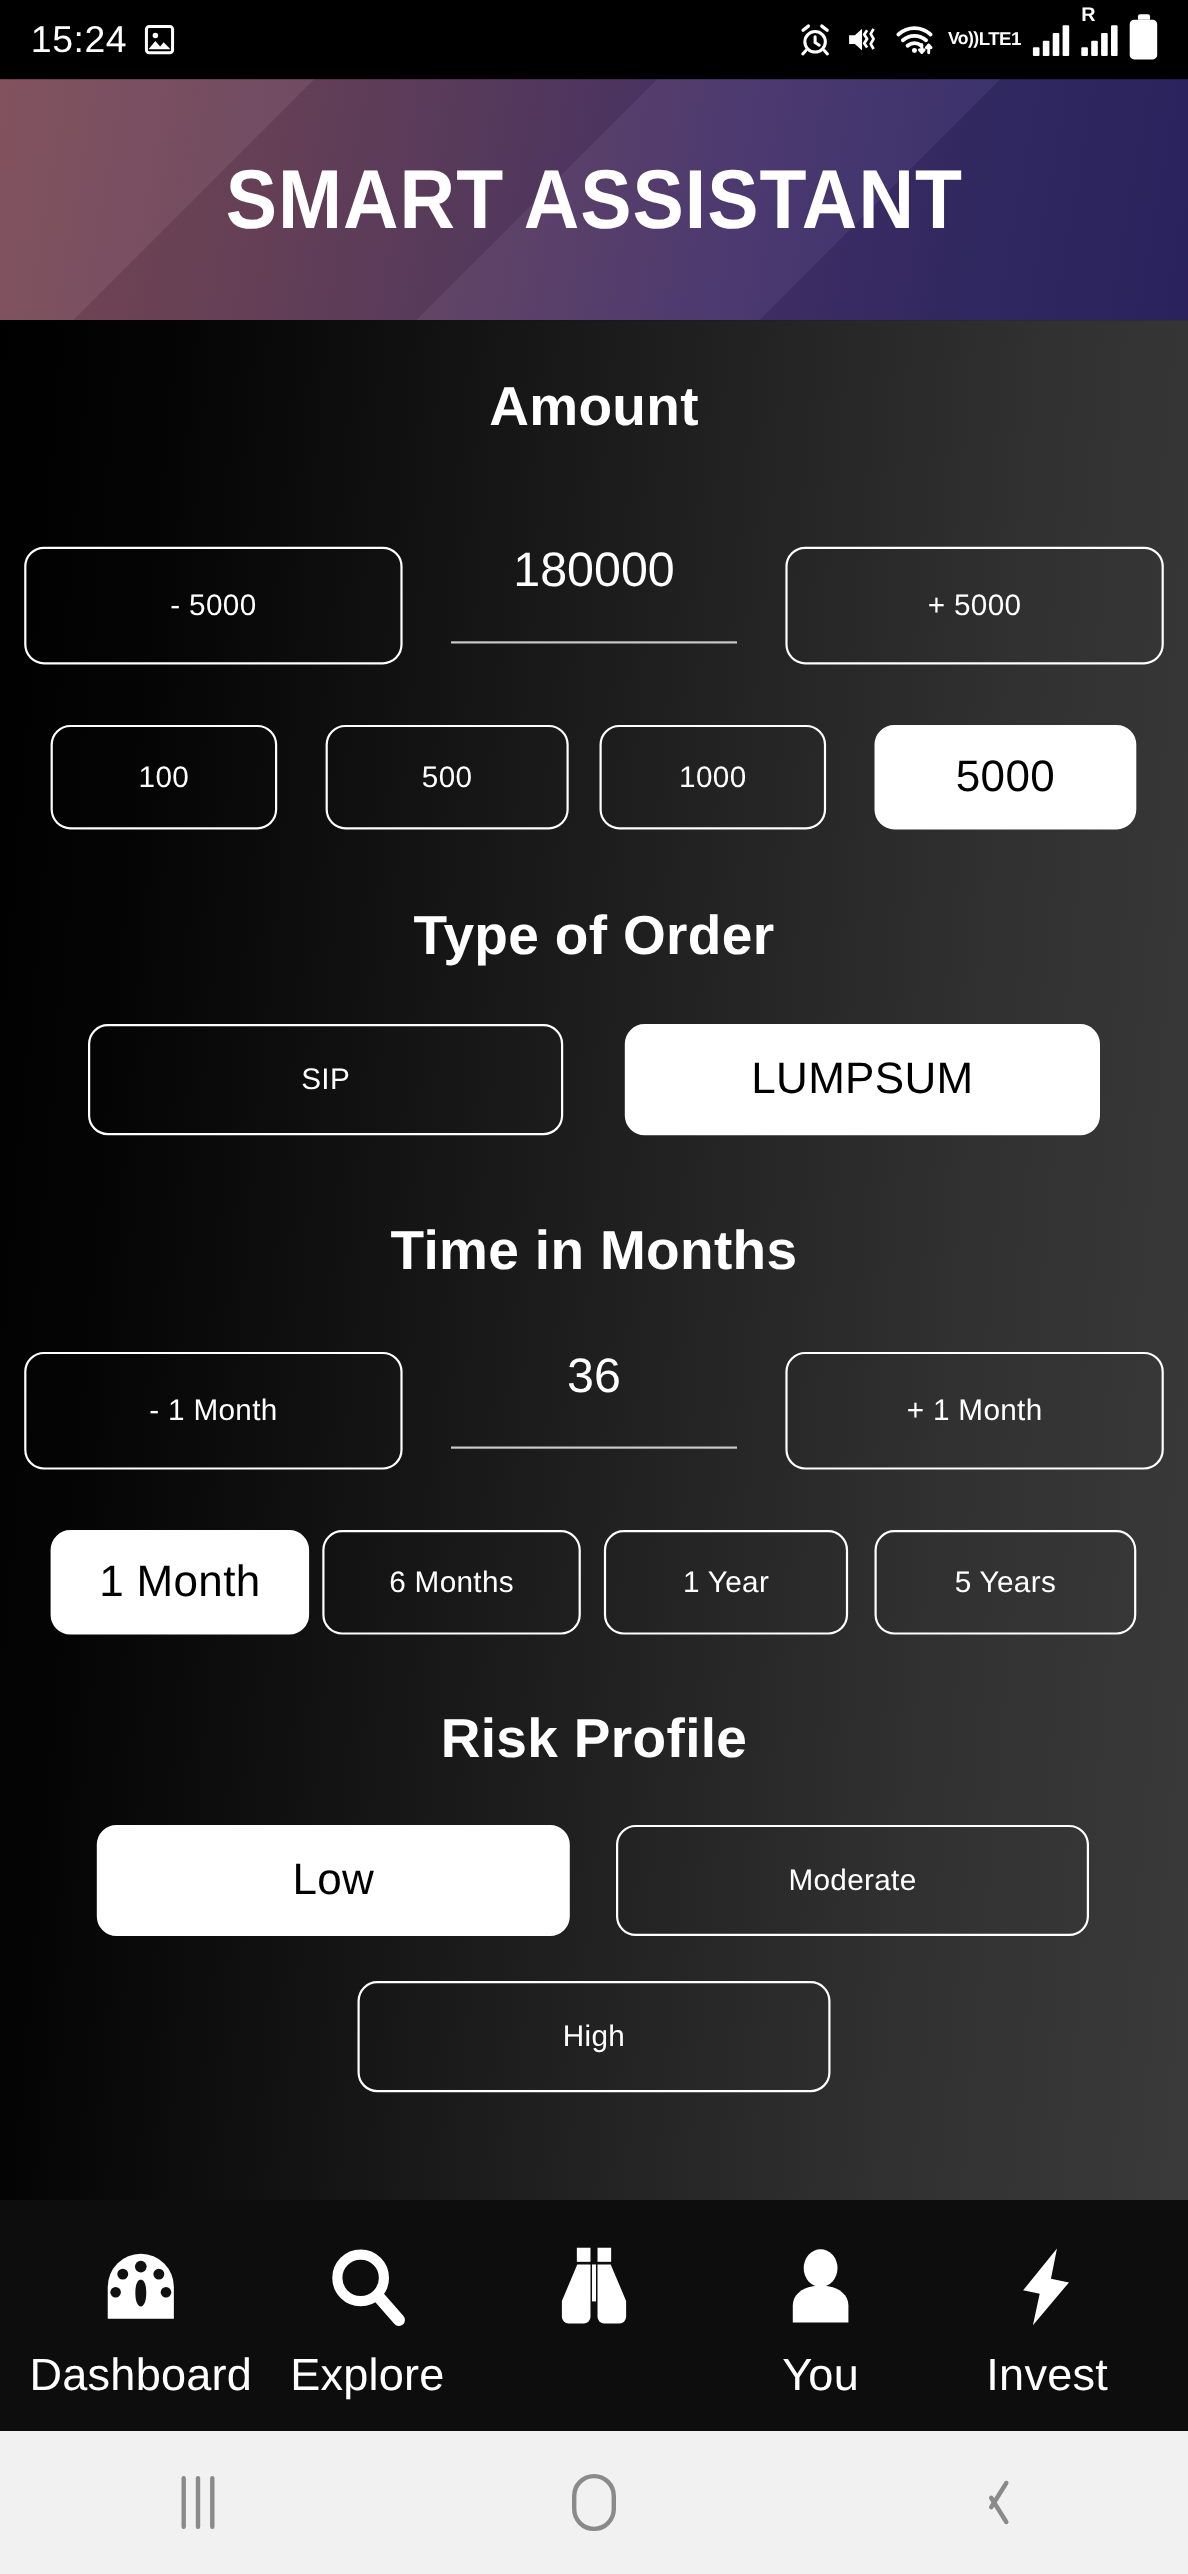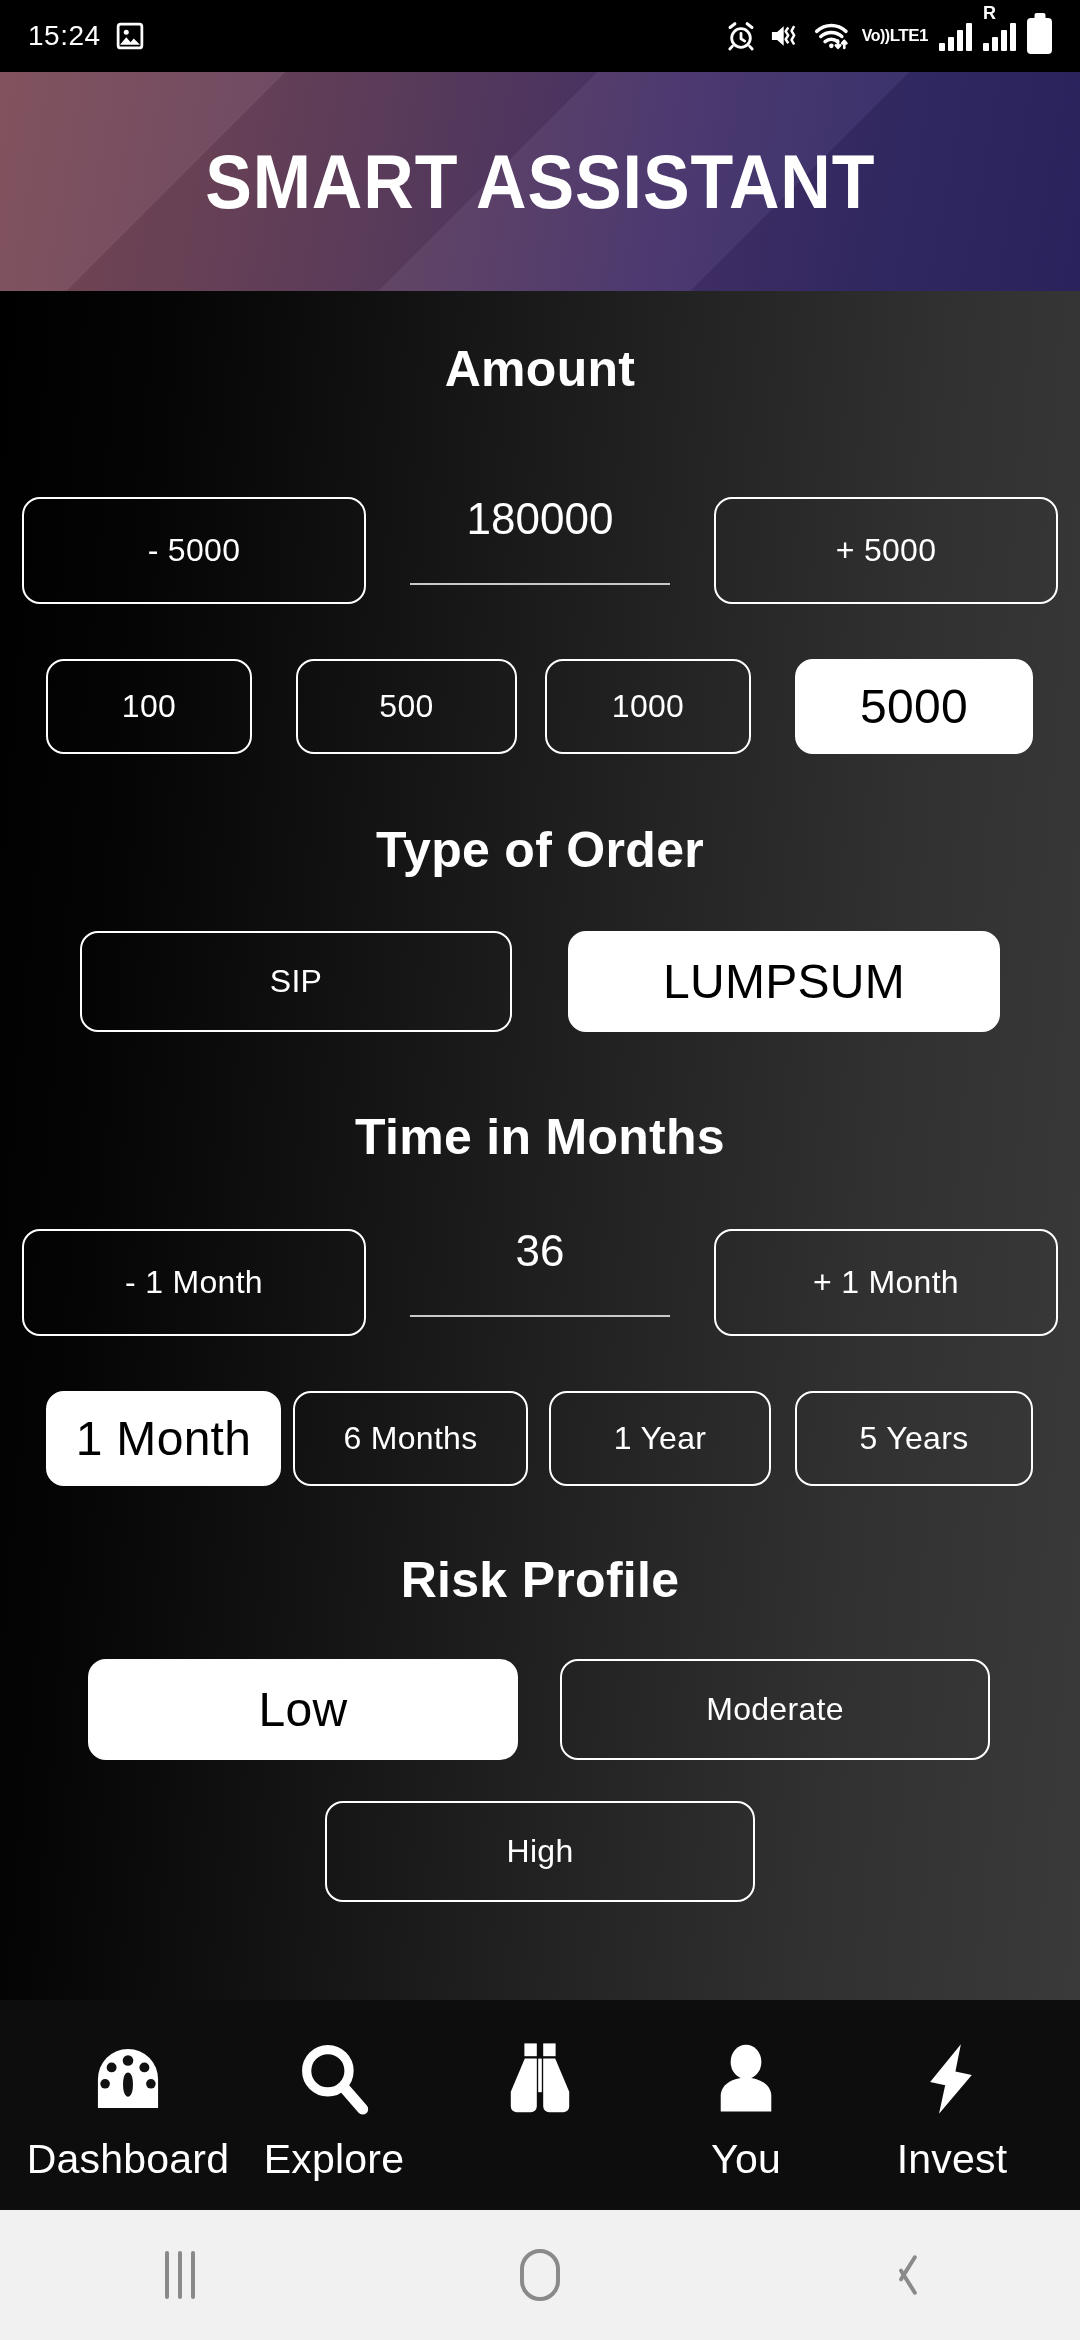--- a/index.html
+++ b/index.html
@@ -11,21 +11,21 @@
   }
   #screen { position:relative; width:1080px; height:2340px; overflow:hidden; }
 
   
   #statusbar {
     position:absolute; top:0; left:0; width:1080px; height:72px;
     background:#000; display:flex; align-items:center;
     justify-content:space-between; padding:0 28px;
   }
   .sb-left { display:flex; align-items:center; gap:14px; }
-  .sb-clock { color:#fff; font-size:28px; letter-spacing:.5px; }
+  .sb-clock { color:#fff; font-size:34px; letter-spacing:.5px; }
   .sb-right { display:flex; align-items:center; gap:11px; }
   .sb-ico { display:block; }
 
   .volte-wrap { display:flex; flex-direction:row; align-items:center;
     line-height:1; color:#fff; font-size:15px; font-weight:bold; }
   .volte-top { font-size:16px; letter-spacing:-.5px; }
   .volte-bot { font-size:17px; letter-spacing:-.5px; margin-top:-1px; }
 
   .bars { display:flex; align-items:flex-end; gap:3px; height:30px; }
   .bars i { display:block; width:6px; background:#fff; border-radius:1px; }
@@ -75,26 +75,26 @@
   .section-title {
     text-align:center; color:#fff; font-size:50px; font-weight:bold;
     letter-spacing:.3px;
   }
 
   .stepper-row { display:flex; align-items:center; position:relative; }
 
   .outline-btn {
     border:2px solid #ffffff; border-radius:18px; background:transparent;
     color:#fff; display:flex; align-items:center; justify-content:center;
-    font-size:32px; letter-spacing:.3px;
+    font-size:27px; letter-spacing:.3px;
   }
   .filled-btn {
     border:2px solid #ffffff; border-radius:18px; background:#fff;
     color:#000; display:flex; align-items:center; justify-content:center;
-    font-size:48px; letter-spacing:.3px;
+    font-size:40px; letter-spacing:.3px;
   }
   .value-box {
     display:flex; flex-direction:column; align-items:center;
     justify-content:flex-start;
   }
   .value-text { color:#fff; font-size:44px; line-height:1; }
   .value-underline { height:2px; background:#c9c9c9; margin-top:42px; }
 
   .chip-row { display:flex; align-items:center; }
 

